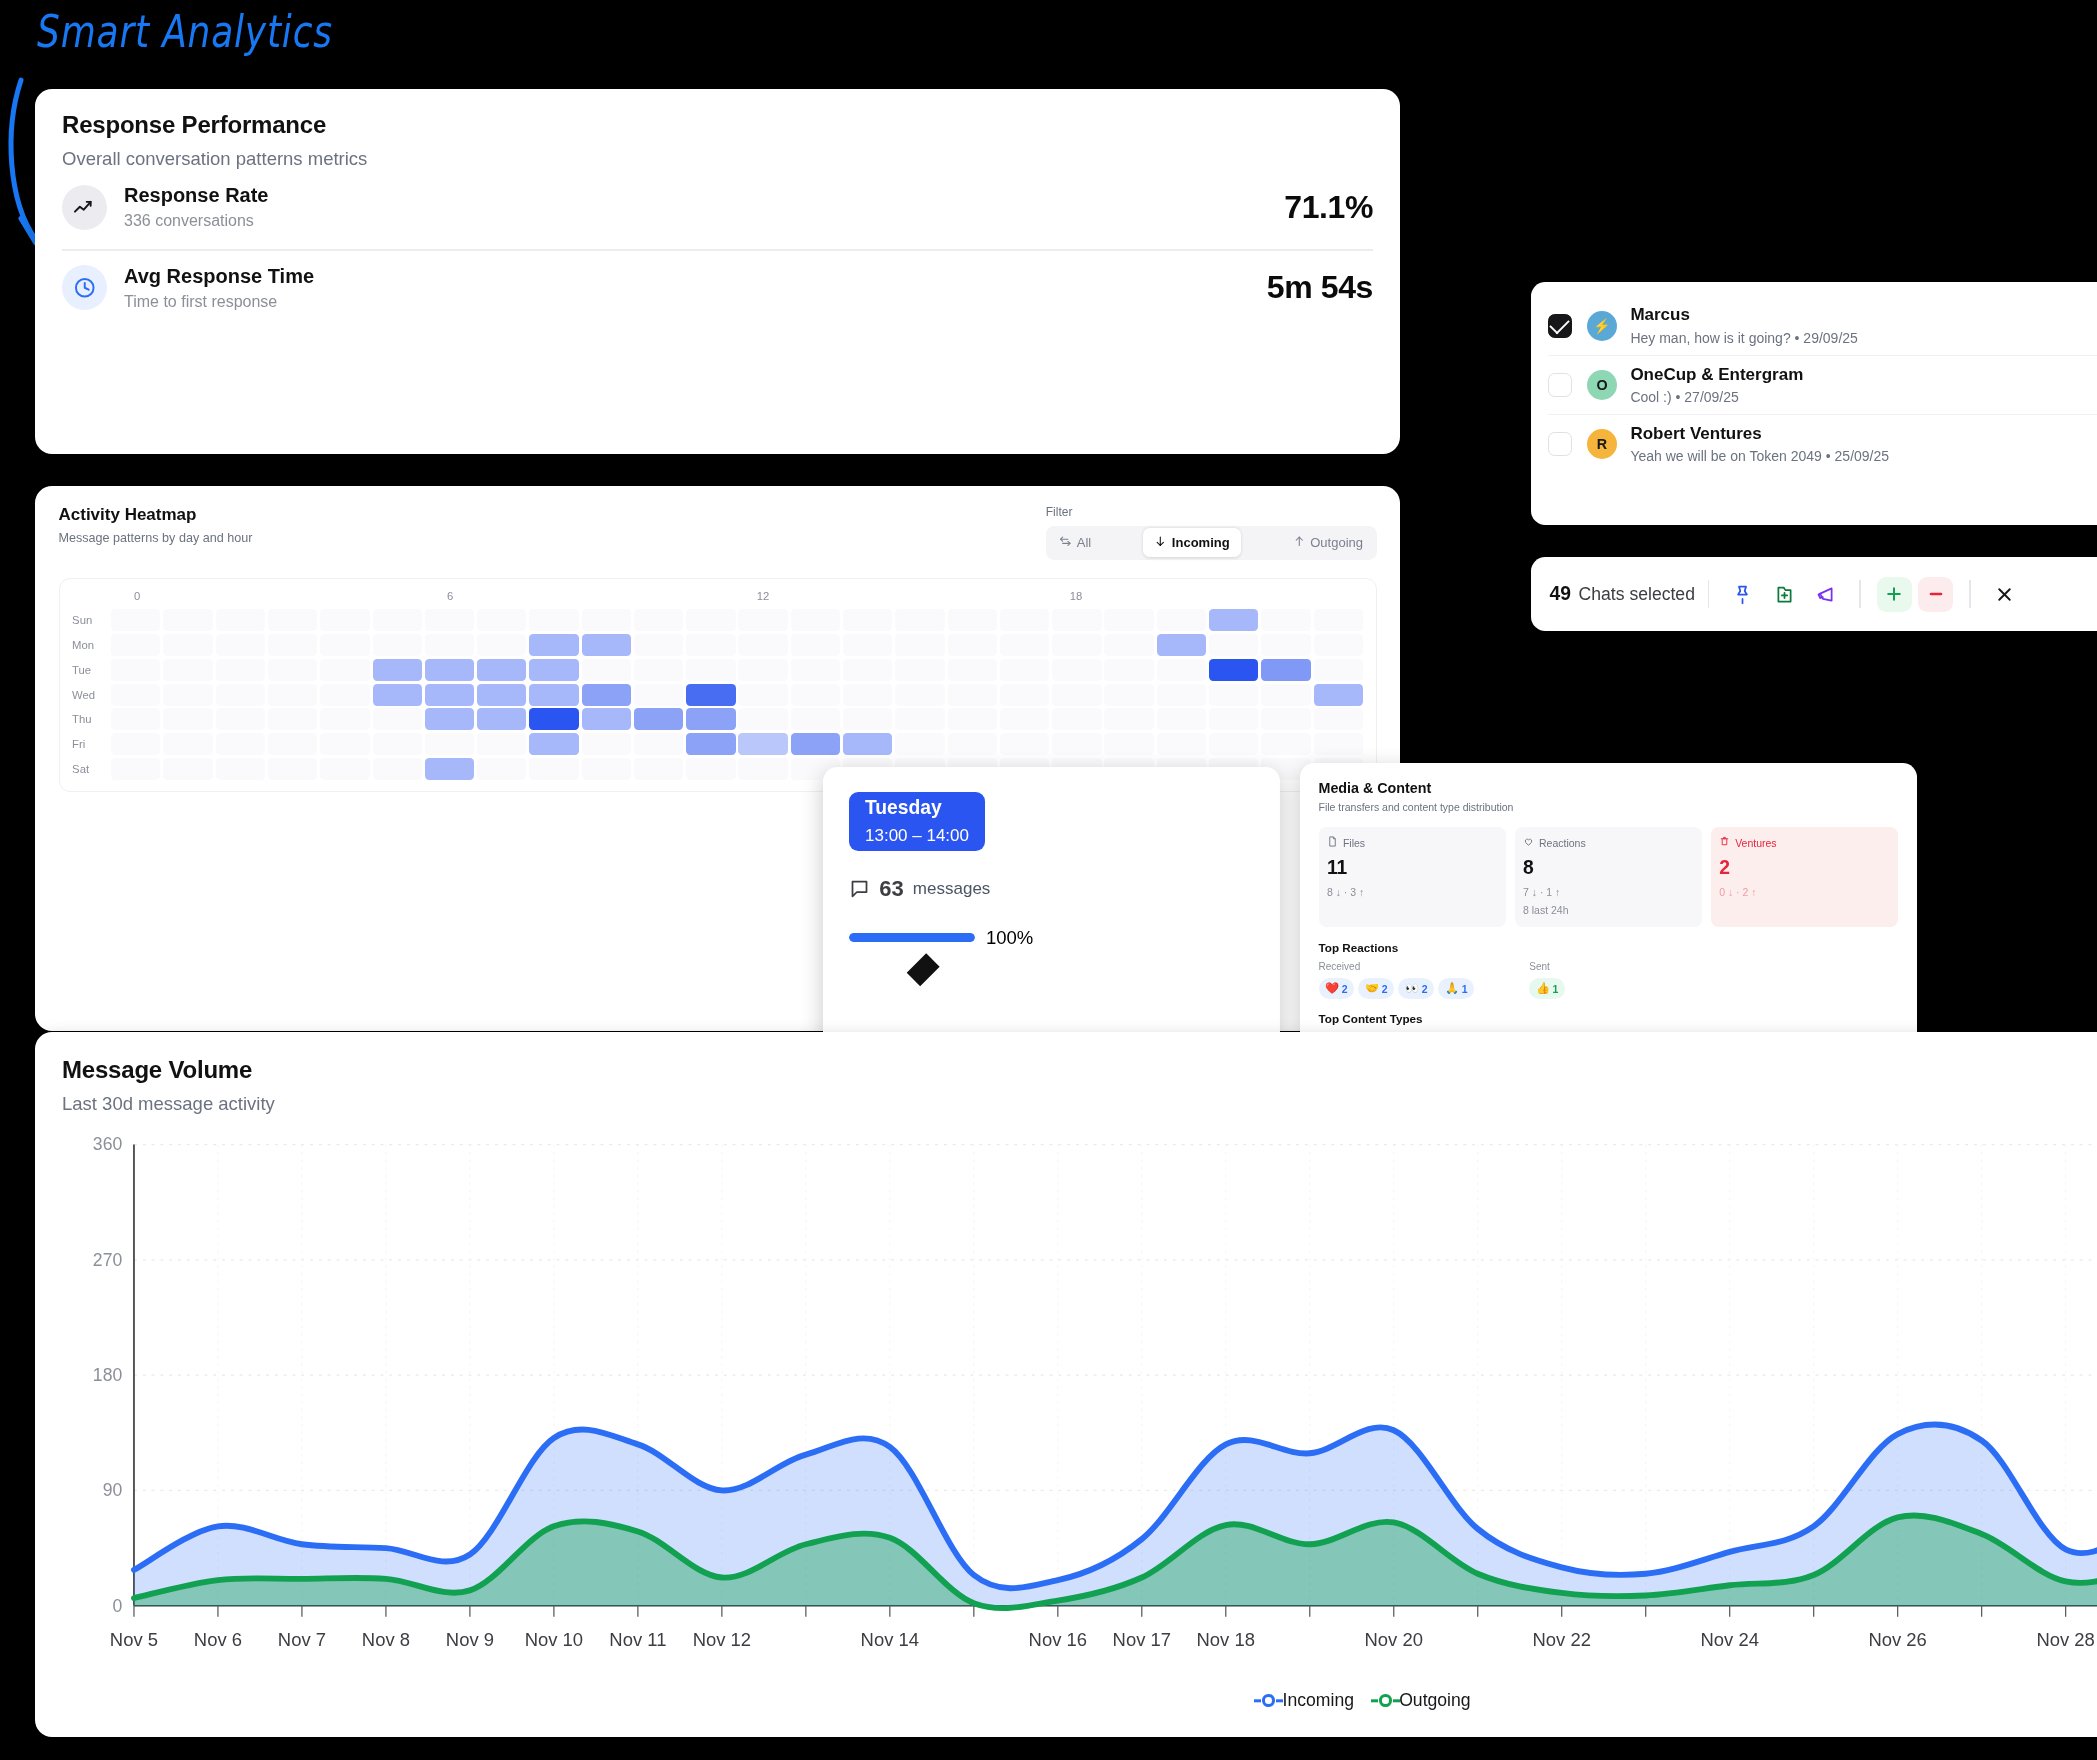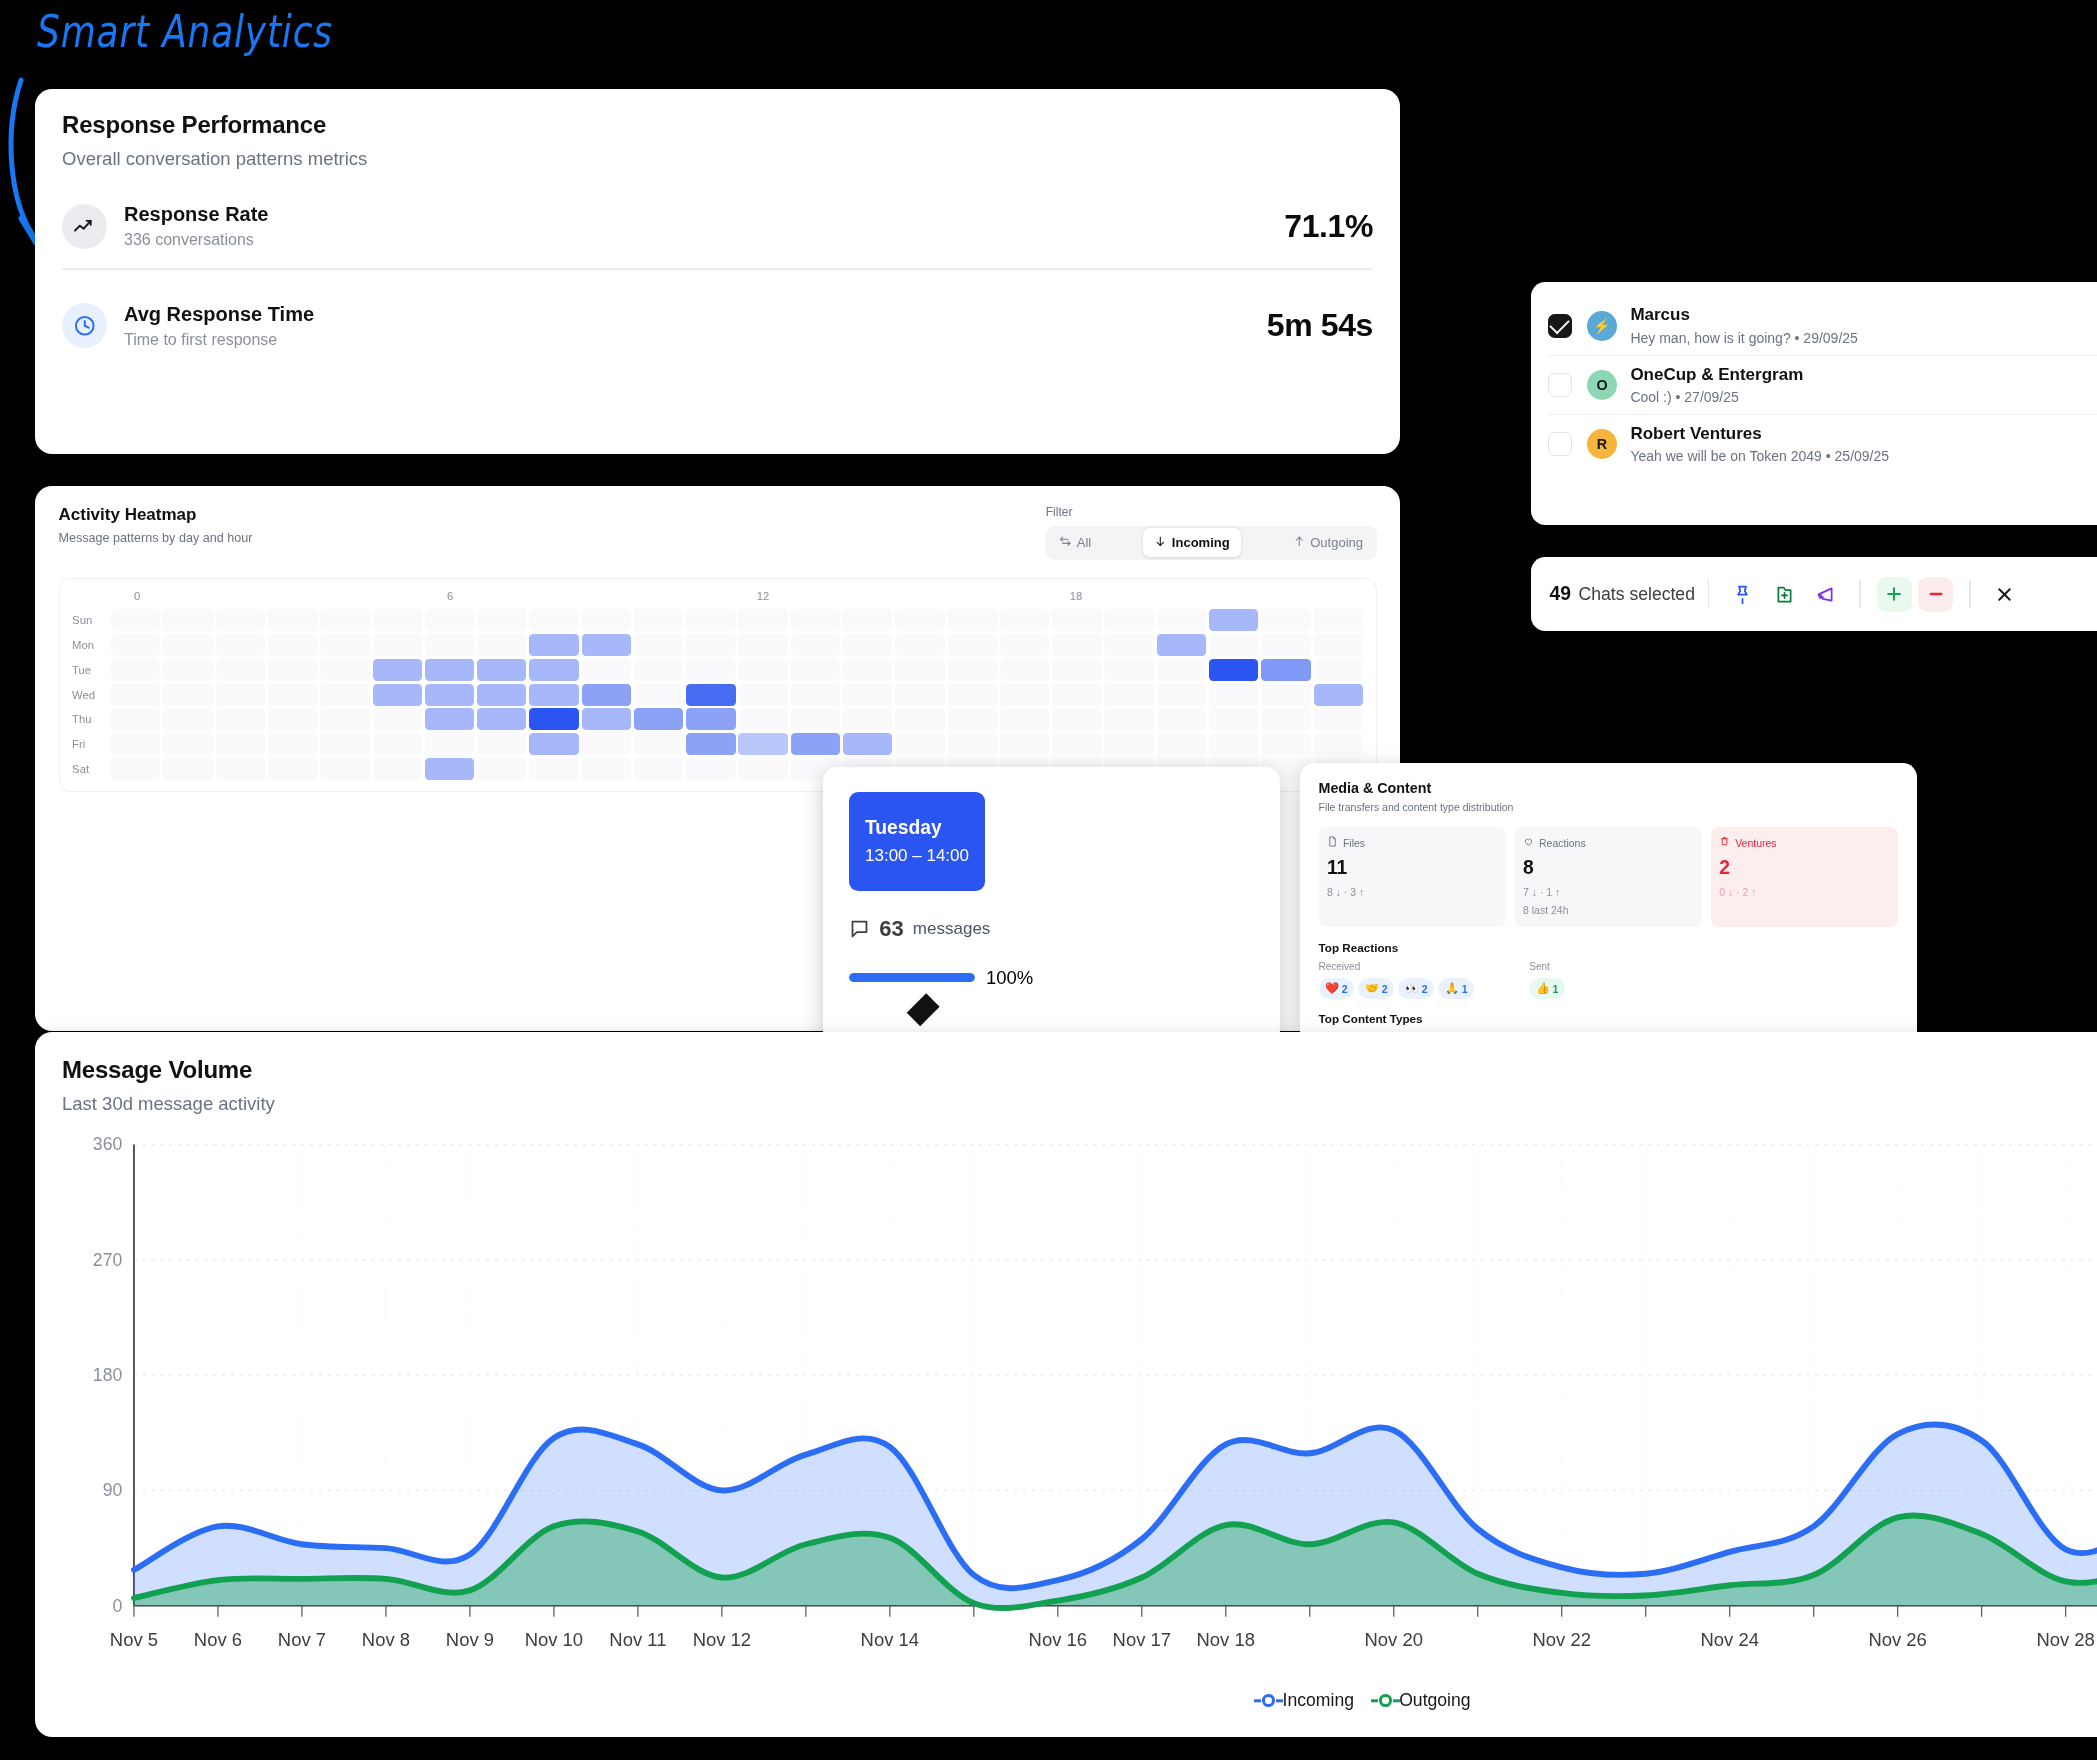--- a/index.html
+++ b/index.html
@@ -29,21 +29,21 @@
     position: absolute;
     background: #fff;
     border-radius: 17px;
     box-shadow: 0 4.2px 17px rgba(0,0,0,.18);
   }
 
   
   #response-performance-card { left: 35px; top: 89px; width: 1365px; height: 365px; padding: 22px 27px; }
   .card-title { font-size: 24px; font-weight: 700; color: #111; letter-spacing: -0.2px; }
   .card-sub   { font-size: 18.5px; color: #6b7280; margin-top: 9.2px; }
-  .metric-row { display: flex; align-items: center; margin-top: 33px; }
+  .metric-row { display: flex; align-items: center; margin-top: 14px; }
   .metric-icon {
     width: 45px; height: 45px; border-radius: 50%;
     display: flex; align-items: center; justify-content: center;
     flex: 0 0 auto; margin-right: 17px;
   }
   .metric-icon.grey { background: #ececf0; }
   .metric-icon.blue { background: #e8effe; }
   .metric-texts { flex: 1 1 auto; }
   .metric-label { font-size: 20px; font-weight: 700; color: #111; }
   .metric-note  { font-size: 16px; color: #8b8f98; margin-top: 5px; }
@@ -78,21 +78,21 @@
   .hm-cell { flex: 1 1 0; height: 22px; border-radius: 4.2px; }
 
   
   #heatmap-tooltip {
     position: absolute; left: 823px; top: 767px; width: 457px; height: 419px;
     background: #fff; border-radius: 14.3px; box-shadow: 0 6.7px 22px rgba(0,0,0,.22);
     padding: 25px 26px;
   }
   .tt-pill {
     background: #2b55f0; border-radius: 9.2px; color: #fff;
-    padding: 25px 16px; display: inline-block;
+    padding: 5px 16px; display: inline-block;
   }
   .tt-day  { font-size: 19.3px; font-weight: 700; }
   .tt-time { font-size: 17px; margin-top: 6.7px; font-weight: 400; }
   .tt-msgrow { display: flex; align-items: center; gap: 9.2px; margin-top: 25px; }
   .tt-count { font-size: 22px; font-weight: 700; color: #3d3d42; }
   .tt-msglabel { font-size: 17px; color: #4b5563; }
   .tt-barrow { display: flex; align-items: center; gap: 11px; margin-top: 25px; }
   .tt-bartrack { flex: 0 0 126px; height: 9.2px; background: #e9eefd; border-radius: 5px; overflow: hidden; }
   .tt-barfill  { height: 100%; background: #2b6ef5; border-radius: 5px; }
   .tt-pct { font-size: 18.5px; color: #000000; }

